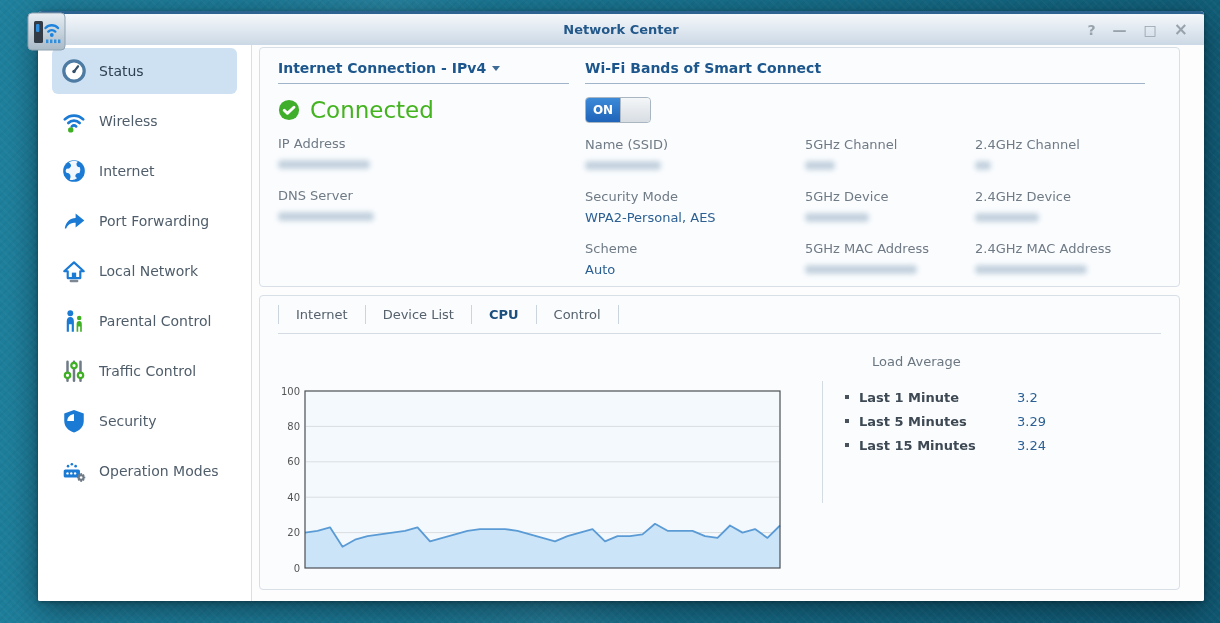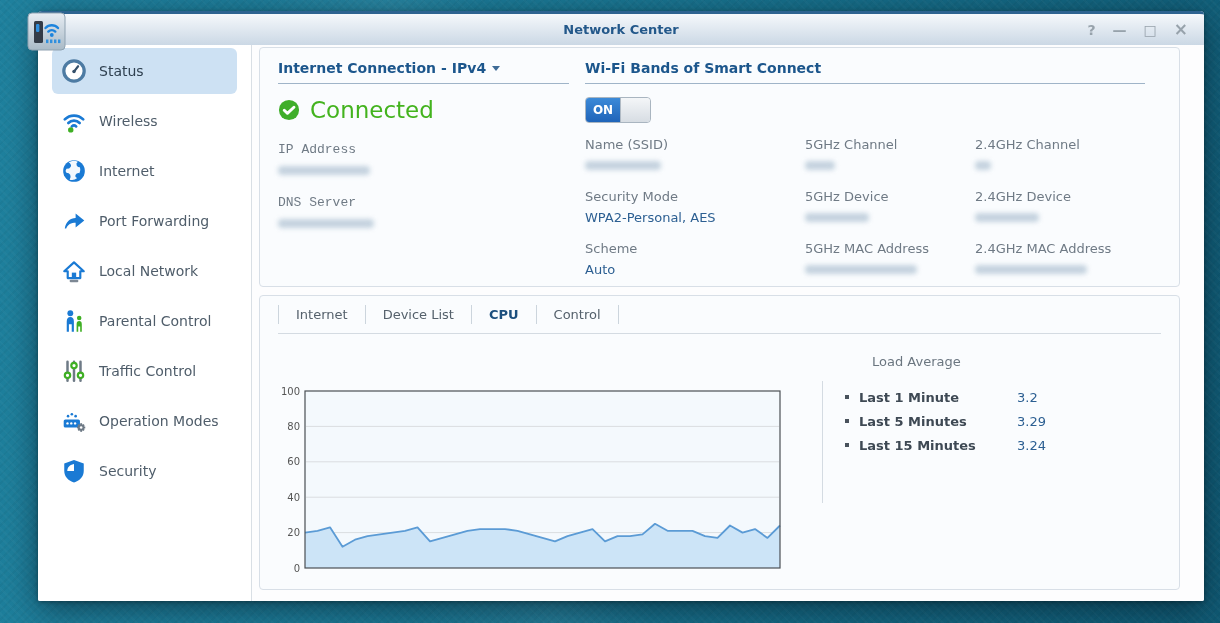--- a/index.html
+++ b/index.html
@@ -76,21 +76,21 @@
   .toggle-row{margin-top:8px;height:36px;display:flex;align-items:center;}
   .toggle{
     width:66px;height:26px;border-radius:4px;display:flex;overflow:hidden;cursor:pointer;
     border:1px solid #a9b5c0;box-sizing:border-box;box-shadow:inset 0 1px 1px rgba(255,255,255,.5);
   }
   .toggle-on{
     width:34px;display:flex;align-items:center;justify-content:center;
     background:linear-gradient(#3c8ad8,#1f64b9);color:#fff;font-weight:bold;font-size:12px;
   }
   .toggle-knob{flex:1;background:linear-gradient(#f4f6f8,#d7dde3);border-left:1px solid #b0bac4;border-radius:0 3px 3px 0;}
-  .fields{margin-top:12px;font-family:Liberation Mono, monospace;}
+  .fields{margin-top:6px;}
   .field{margin-bottom:11px;}
   .field-label{font-size:13px;color:#6f7a85;line-height:20px;}
   .field-value{font-size:13px;color:#2c5f92;line-height:21px;min-height:21px;}
   .redacted{
     display:inline-block;height:9px;border-radius:4px;margin-top:6px;
     background:#b7c8d7;filter:blur(2.5px);opacity:.8;
   }
   .wifi-grid{display:grid;grid-template-columns:220px 170px 1fr;margin-top:7px;}
   
   .tabbar{
@@ -223,20 +223,29 @@
                   <circle cx="12" cy="7" r="2.5"></circle>
                   <circle cx="18" cy="16" r="2.5"></circle>
                 </g>
               </svg>
             </span>
             <span class="side-label">Traffic Control</span>
           </div>
           <div class="side-item">
             <span class="side-icon">
               <svg viewBox="0 0 24 24">
+                <path d="M12 1.8 L21 5 V11.8 C21 17.5 17 21.2 12 22.6 C7 21.2 3 17.5 3 11.8 V5 Z" fill="#1a7ad4"></path>
+                <path d="M12 5.5 V12 H5.8 C5.8 8.8 7.5 6.6 12 5.5 Z" fill="#fff"></path>
+              </svg>
+            </span>
+            <span class="side-label">Security</span>
+          </div>
+          <div class="side-item">
+            <span class="side-icon">
+              <svg viewBox="0 0 24 24">
                 <circle cx="6.5" cy="7.5" r="1.2" fill="#1a7ad4"></circle>
                 <circle cx="10" cy="5.8" r="1.2" fill="#1a7ad4"></circle>
                 <circle cx="13.5" cy="7.5" r="1.2" fill="#1a7ad4"></circle>
                 <rect x="2.5" y="10.5" width="15" height="7.5" rx="1.5" fill="#1a7ad4"></rect>
                 <circle cx="6" cy="14.2" r="1.1" fill="#fff"></circle>
                 <circle cx="9.5" cy="14.2" r="1.1" fill="#fff"></circle>
                 <circle cx="13" cy="14.2" r="1.1" fill="#fff"></circle>
                 <g fill="#6e7a86">
                   <circle cx="18.6" cy="18" r="3"></circle>
                   <g stroke="#6e7a86" stroke-width="1.7">
@@ -244,29 +253,20 @@
                     <line x1="14.8" y1="18" x2="22.4" y2="18"></line>
                     <line x1="15.9" y1="15.3" x2="21.3" y2="20.7"></line>
                     <line x1="21.3" y1="15.3" x2="15.9" y2="20.7"></line>
                   </g>
                 </g>
                 <circle cx="18.6" cy="18" r="1.2" fill="#fff"></circle>
               </svg>
             </span>
             <span class="side-label">Operation Modes</span>
           </div>
-          <div class="side-item">
-            <span class="side-icon">
-              <svg viewBox="0 0 24 24">
-                <path d="M12 1.8 L21 5 V11.8 C21 17.5 17 21.2 12 22.6 C7 21.2 3 17.5 3 11.8 V5 Z" fill="#1a7ad4"></path>
-                <path d="M12 5.5 V12 H5.8 C5.8 8.8 7.5 6.6 12 5.5 Z" fill="#fff"></path>
-              </svg>
-            </span>
-            <span class="side-label">Security</span>
-          </div>
         </div>
 
       <div class="content">
 
         <div class="panel panel1">
           <div class="ic-section">
             <div class="section-header">
               <span>Internet Connection</span>
               <span style="margin:0 5px;">-</span>
               <span style="cursor:pointer;">IPv4</span>

